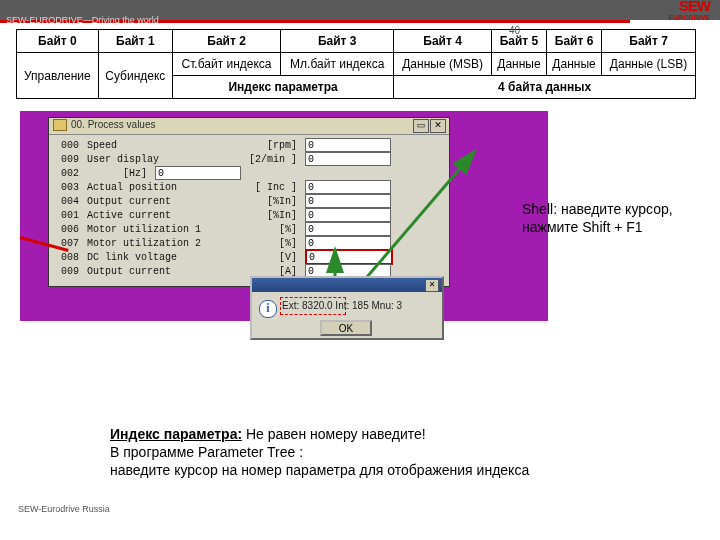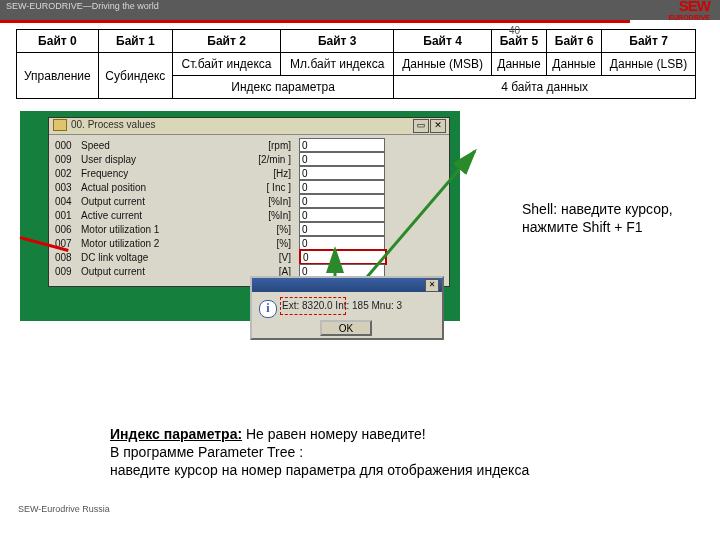--- a/index.html
+++ b/index.html
@@ -1,37 +1,37 @@
 <!DOCTYPE html>
 <html><head>
 <meta charset="utf-8">
 <style>
   html,body{margin:0;padding:0;width:720px;height:540px;font-family:Arial,Helvetica,sans-serif;background:#fff;color:#000;overflow:hidden}
   .topbar{position:relative;height:20px;background:#5a5a5a}
-  .topbar .tag{position:absolute;left:6px;top:1px;font-size:9px;color:#d8d8d8}
+  .topbar .tag{position:absolute;left:6px;top:15px;font-size:9px;color:#d8d8d8}
   .topbar .logo{position:absolute;right:10px;top:0px;font-family:Arial;font-weight:700;color:#d40000;font-size:15px;line-height:12px;letter-spacing:-1px;text-align:right}
   .topbar .logo span.sub{display:block;font-size:7px;letter-spacing:0;color:#d40000;font-weight:700}
   .accentline{height:3px;background:#d40000;margin-right:90px}
   .slide{position:relative;padding:6px 20px 0 20px}
   .pgnum{position:absolute;right:200px;top:2px;font-size:10px;color:#555}
   h1.title{margin:8px 0 10px 0;text-align:center;font-size:22px;font-weight:700}
   table.proto{border-collapse:collapse;width:680px;margin-left:-4px}
   table.proto th,table.proto td{border:1px solid #000;font-size:12px;text-align:center;padding:4px 2px}
   table.proto th{font-weight:700}
-  table.proto .sub th{font-weight:400}
+  table.proto .sub th{font-weight:700}
   
-  .shot{position:relative;width:440px;height:210px;background:#15803d;margin-top:12px}
+  .shot{position:relative;width:528px;height:210px;background:#a21caf;margin-top:12px}
   .win{position:absolute;left:28px;top:6px;width:400px;height:168px;background:#d9d7c9;border:1px solid #333}
   .win .titlebar{height:16px;background:#dad6b8;border-bottom:1px solid #888;position:relative}
   .win .titlebar .foldericon{position:absolute;left:4px;top:1px;width:12px;height:10px;background:#e0c46c;border:1px solid #8a6d1f}
   .win .titlebar .wtitle{position:absolute;left:22px;top:1px;font-size:10px;color:#2d2d2d}
   .win .titlebar .btn{position:absolute;top:1px;width:14px;height:12px;background:#d3cfb9;border:1px solid #555;font-size:9px;line-height:11px;text-align:center;font-family:Arial}
   .win .titlebar .btn.max{right:20px}
   .win .titlebar .btn.cls{right:3px}
-  .win .rows{padding:3px 6px;font-family:Liberation Sans, sans-serif;font-size:10px;color:#111}
+  .win .rows{padding:3px 12px;font-family:Liberation Mono, monospace;font-size:10px;color:#111}
   .win .row{display:flex;align-items:center;height:14px}
   .win .row .idx{width:26px}
   .win .row .name{width:150px}
   .win .row .unit{width:60px;text-align:right;padding-right:8px}
   .win .row input{width:80px;height:12px;font-family:inherit;font-size:10px;border:1px solid #666;background:#fff;padding:0 2px}
   .win .row.hi input{border:2px solid #b00}
   .redslash{position:absolute;left:0px;top:125px;width:50px;height:3px;background:#d40000;transform:rotate(15deg);transform-origin:left center}
   
   .dlg{position:absolute;left:230px;top:165px;width:190px;height:60px;background:#d9d7c9;border:2px outset #bbb}
   .dlg .dtitle{height:14px;background:linear-gradient(#3a5fa0,#27477f)}
@@ -106,21 +106,20 @@
             <input value="0" style="">
           </div>
           <div class="row">
             <span class="idx">009</span>
             <span class="name">User display</span>
             <span class="unit">[2/min ]</span>
             <input value="0" style="">
           </div>
           <div class="row">
             <span class="idx">002</span>
-            <span class="name">Frequency</span>
             <span class="unit">[Hz]</span>
             <input value="0" style="">
           </div>
           <div class="row">
             <span class="idx">003</span>
             <span class="name">Actual position</span>
             <span class="unit">[ Inc ]</span>
             <input value="0" style="">
           </div>
           <div class="row">

